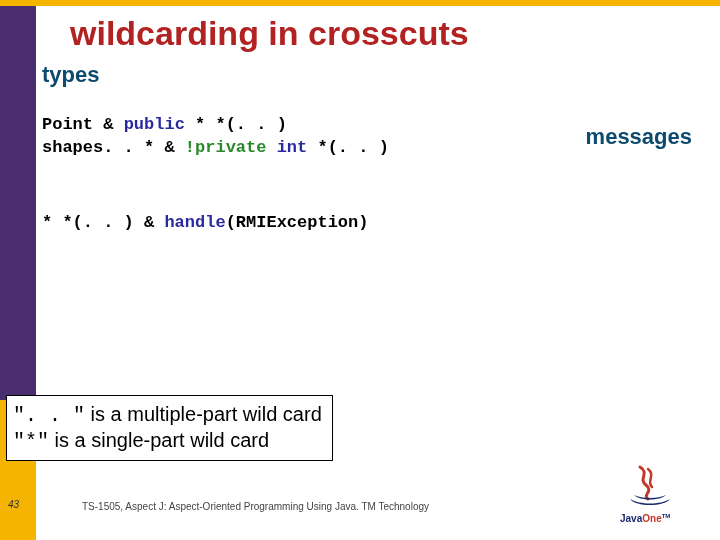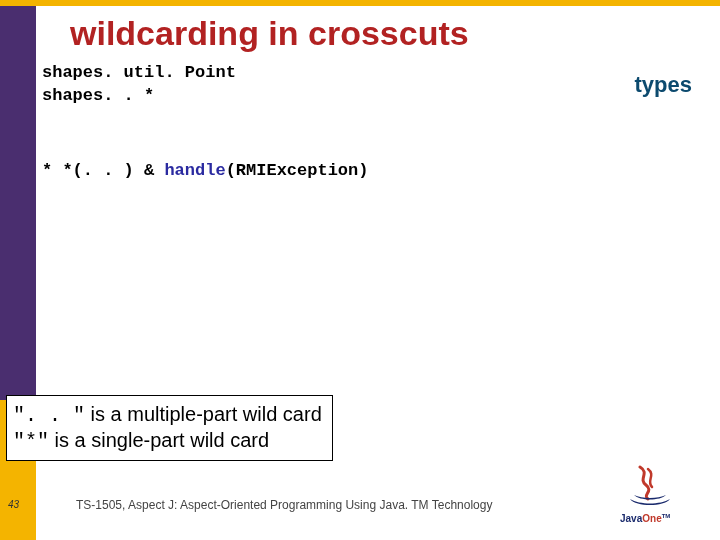--- a/index.html
+++ b/index.html
@@ -78,22 +78,22 @@
     border: 1px solid #000;
     padding: 6px 10px 6px 6px;
     font-family: Tahoma, Verdana, sans-serif;
     font-size: 20px;
     line-height: 1.25;
     background: #fff;
   }
   .note-box .q { font-family: "Courier New", monospace; }
   .footer {
     position: absolute;
-    left: 76px; bottom: 28px;
-    font-size: 12px;
+    left: 82px; bottom: 28px;
+    font-size: 10px;
     color: #444;
   }
   .slide-num {
     position: absolute;
     left: 8px; bottom: 30px;
     font-size: 10px;
     color: #333;
     z-index: 3;
     font-style: italic;
   }
@@ -118,23 +118,26 @@
 <div class="topbar"></div>
 <div class="sidebar">
   <div class="sidebar-yellow-bottom"></div>
   <div class="sidebar-curve"></div>
 </div>
 
 <div class="title">wildcarding in crosscuts</div>
 
 <div class="content" id="content">
     <div class="block">
-      <div class="code"><span>shapes. util. Point</span>
-<span>shapes. . *</span></div>
       <div class="label">types</div>
+    </div>
+    <div class="block">
+      <div class="code"><span>Point &amp; </span><span class="kw">public</span><span> * *(. . )</span>
+<span>shapes. . * &amp; </span><span class="neg">!private</span><span> </span><span class="kw">int</span><span> *(. . )</span></div>
+      <div class="label">messages</div>
     </div>
     <div class="block">
     </div>
     <div class="block">
       <div class="code"><span>* *(. . ) &amp; </span><span class="kw">handle</span><span>(RMIException)</span></div>
     </div>
   </div>
 
 <div class="note-box">
   <div>

